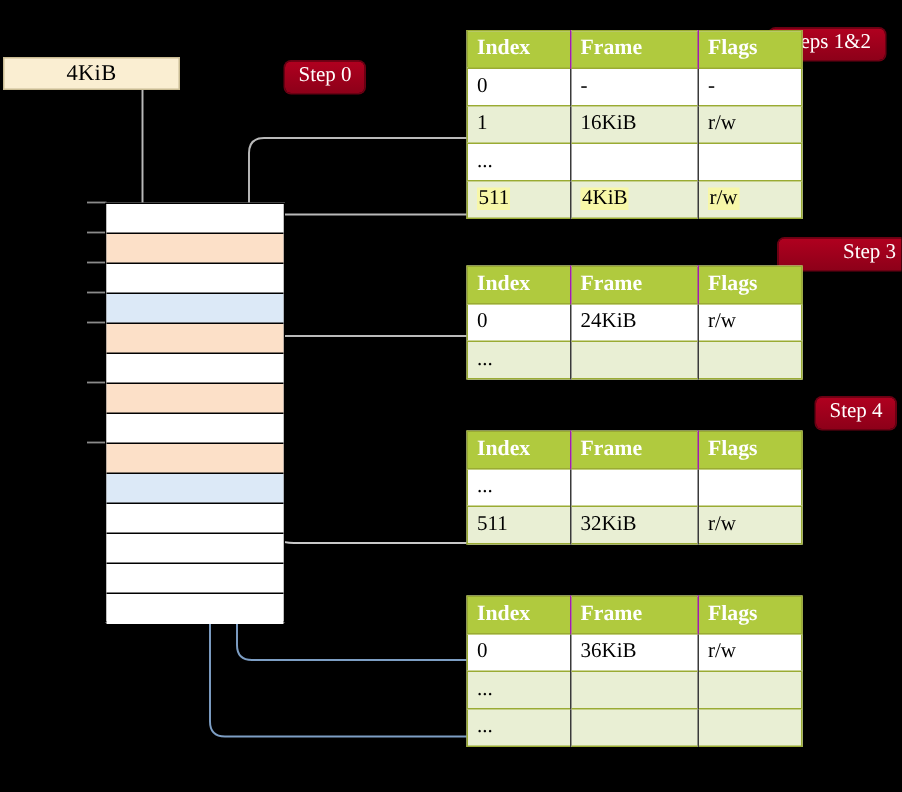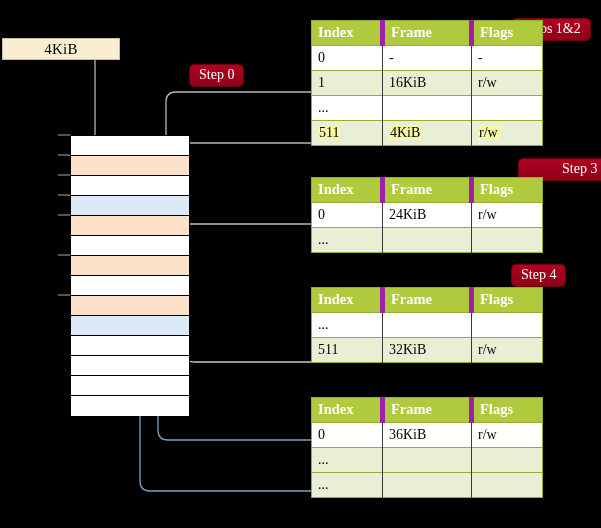--- a/index.html
+++ b/index.html
@@ -50,24 +50,24 @@
     background: #a00020;
     background: linear-gradient(#b0001f, #8d0019);
     color: #ffffff;
     font-size: 14px;
     padding: 2px 9px 3px 9px;
     border-radius: 4px;
     white-space: nowrap;
     line-height: 16px;
     box-shadow: 0 0 0 1px #6b0013;
   }
-  .pill-step0   { left: 190px; top: 41px; margin-top: 24px; }
+  .pill-step0   { left: 190px; top: 41px; }
   .pill-steps12 { left: 513px; top: 19px; }
   .pill-step3   { left: 519px; top: 159px; padding-left: 43px; }
-  .pill-step4   { left: 512px; top: 265px; font-family: Liberation Serif, serif; }
+  .pill-step4   { left: 544px; top: 265px; font-family: Liberation Serif, serif; }
 
   
   .memgrid {
     position: absolute;
     left: 70px; top: 135px;
     width: 120px; height: 280px;
     border: 1px solid #000;
     box-sizing: border-box;
     background: #ffffff;
   }
@@ -90,21 +90,21 @@
     background: #ffffff;
     font-size: 14px;
     table-layout: fixed;
   }
   .ptable th {
     background: #b0ca3e;
     color: #ffffff;
     font-weight: bold;
     text-align: left;
     padding: 3px 6px 4px 6px;
-    border-right: 5px solid #a21caf;
+    border-right: 1px solid #a21caf;
     font-size: 14.5px;
     line-height: 17px;
   }
   .ptable th:last-child { border-right: none; }
   .ptable td {
     padding: 2px 6px 3px 6px;
     border-top: 1px solid #9aab33;
     border-right: 1px solid #3a3a3a;
     line-height: 18px;
     height: 19px;

